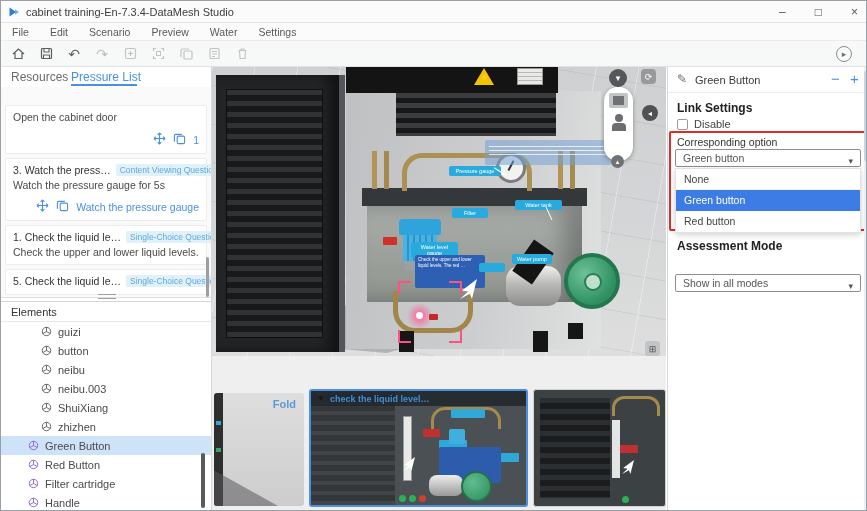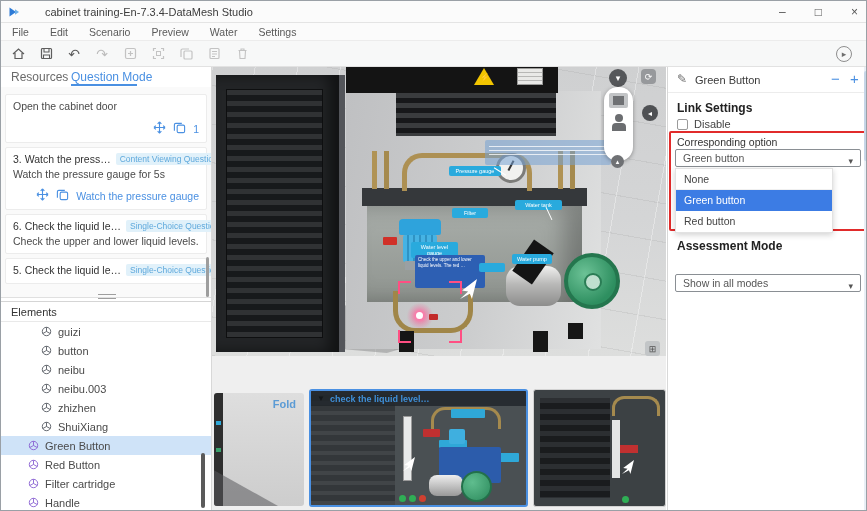--- a/index.html
+++ b/index.html
@@ -1,19 +1,19 @@
 <!DOCTYPE html>
 <html><head>
 <meta charset="utf-8">
 <style>
   * { margin:0; padding:0; box-sizing:border-box; }
   html,body { background:#e8e8e8; }
   body { font-family:"Liberation Sans", sans-serif; }
   .app { position:relative; width:867px; height:511px; background:#fff; border:1px solid #9aa0a6; overflow:hidden; }
-  .abs { position:absolute;gap:19px; }
+  .abs { position:absolute; }
 
   
   .titlebar { left:0; top:0; width:867px; height:22px; background:#fbfbfb; border-bottom:1px solid #e4e4e4; display:flex; align-items:center; }
   .title-text { font-size:11px; color:#3c3c3c; margin-left:6px; }
   .win-btns { position:absolute; right:10px; top:0; height:22px; display:flex; gap:29px; align-items:center; color:#555; font-size:12px; }
   .win-btns span { cursor:default; }
   .menubar { left:0; top:22px; width:867px; height:18px; background:#fbfbfb; border-bottom:1px solid #ececec; display:flex; align-items:center; gap:21px; padding-left:11px; }
   .menu-item { font-size:10.5px; color:#5a5a5a; }
   .toolbar { left:0; top:40px; width:867px; height:26px; background:#f7f8f8; border-bottom:1px solid #e2e2e2; display:flex; align-items:center; gap:12px; padding-left:9px; }
   .tb-icon { width:16px; height:16px; color:#5d5d5d; display:flex; align-items:center; justify-content:center; font-size:14px; }
@@ -153,21 +153,21 @@
   .rp-title { position:absolute; left:27px; top:7px; font-size:11px; color:#3a3a3a; }
   .rp-minus { position:absolute; left:163px; top:3px; font-size:15px; color:#4a90e2; }
   .rp-plus { position:absolute; left:182px; top:3px; font-size:15px; color:#4a90e2; }
   .rp-h2 { position:absolute; font-size:12px; font-weight:bold; color:#222; }
   .rp-checkbox { position:absolute; left:9px; top:52px; width:11px; height:11px; border:1px solid #9a9a9a; border-radius:2px; background:#fff; }
   .rp-check-label { position:absolute; left:26px; top:51px; font-size:11px; color:#444; }
   .red-annot { position:absolute; left:1px; top:64px; width:197px; height:100px; border:2.5px solid #e12b2b; border-radius:2px; }
   .rp-opt-label { position:absolute; left:9px; top:69px; font-size:10.5px; color:#333; }
   .rp-select { position:absolute; left:7px; width:186px; height:18px; border:1px solid #8a8f94; border-radius:2px; background:#fff; font-size:10.5px; color:#555; line-height:17px; padding-left:7px; }
   .rp-caret { position:absolute; right:7px; top:3px; font-size:9px; color:#555; }
-  .rp-dropdown { position:absolute; left:7px; top:101px; width:158px; background:#fff; border:1px solid #e2e2e2; box-shadow:0 2px 6px rgba(0,0,0,0.18); }
+  .rp-dropdown { position:absolute; left:7px; top:101px; width:186px; background:#fff; border:1px solid #e2e2e2; box-shadow:0 2px 6px rgba(0,0,0,0.18); }
   .rp-option { height:21px; line-height:21px; font-size:10.5px; color:#444; padding-left:8px; border-bottom:1px solid #f0f0f0; }
   .rp-option.sel { background:#3c7ce4; color:#fff; border-bottom:none; }
   .rp-scroll { position:absolute; right:0; top:0; width:4px; height:445px; background:#e9eff6; }
   .rp-scroll i { position:absolute; left:0; top:4px; width:4px; height:90px; background:#c6d6e8; display:block; border-radius:2px; }
 </style>
 </head>
 <body>
 
 <div class="app">
 
@@ -234,25 +234,25 @@
     <span class="tb-icon dim">
         <svg viewBox="0 0 15 15" width="15" height="15">
           <path d="M3.5 4.5 H11.5 M6 4.5 V3 H9 V4.5 M4.5 4.5 L5 12.5 H10 L10.5 4.5" fill="none" stroke="currentColor" stroke-width="1.1"></path>
         </svg>
       </span>
   </div>
   <div class="play-btn">▸</div>
 
   <div class="abs left-panel">
     <span class="tab resources">Resources</span>
-    <span class="tab qlist">Question Mode</span>
+    <span class="tab qlist">Pressure List</span>
     <div class="tab-underline"></div>
 
     <div class="question-area">
-      <div class="q-card" style="margin-top:7px">
+      <div class="q-card" style="margin-top:18px">
         <div class="q-body">Open the cabinet door</div>
         <div class="q-actions">
           <span><svg viewBox="0 0 14 14" width="13" height="13">
                 <path d="M7 1 V13 M1 7 H13 M7 1 L5 3 M7 1 L9 3 M7 13 L5 11 M7 13 L9 11 M1 7 L3 5 M1 7 L3 9 M13 7 L11 5 M13 7 L11 9" fill="none" stroke="currentColor" stroke-width="1.2"></path>
               </svg></span>
           <span><svg viewBox="0 0 14 14" width="13" height="13">
                 <rect x="4.5" y="4.5" width="8" height="8" rx="1.5" fill="none" stroke="currentColor" stroke-width="1.2"></rect>
                 <path d="M9.5 2.5 H3 A1.5 1.5 0 0 0 1.5 4 V10.5" fill="none" stroke="currentColor" stroke-width="1.2"></path>
               </svg></span>
           <span class="q-link">1</span>
@@ -270,21 +270,21 @@
               </svg></span>
           <span><svg viewBox="0 0 14 14" width="13" height="13">
                 <rect x="4.5" y="4.5" width="8" height="8" rx="1.5" fill="none" stroke="currentColor" stroke-width="1.2"></rect>
                 <path d="M9.5 2.5 H3 A1.5 1.5 0 0 0 1.5 4 V10.5" fill="none" stroke="currentColor" stroke-width="1.2"></path>
               </svg></span>
           <span class="q-link">Watch the pressure gauge</span>
         </div>
       </div>
       <div class="q-card">
         <div class="q-title-row">
-          <span class="q-title">6. Check the liquid le…</span>
+          <span class="q-title">1. Check the liquid le…</span>
           <span class="q-badge">Single-Choice Question</span>
         </div>
         <div class="q-body">Check the upper and lower liquid levels. The red …</div>
       </div>
       <div class="q-card">
         <div class="q-title-row">
           <span class="q-title">5. Check the liquid le…</span>
           <span class="q-badge">Single-Choice Question</span>
         </div>
 
@@ -333,30 +333,30 @@
           </span>
           <span>neibu.003</span>
         </div>
       <div class="tree-row child">
           <span class="t-icon">
             <svg viewBox="0 0 12 12" width="11" height="11">
               <circle cx="6" cy="6" r="4.6" fill="none" stroke="currentColor"></circle>
               <path d="M6 1.4 V6 L10.2 8.3 M6 6 L1.8 8.3" fill="none" stroke="currentColor"></path>
             </svg>
           </span>
+          <span>ShuiXiang</span>
+        </div>
+      <div class="tree-row child">
+          <span class="t-icon">
+            <svg viewBox="0 0 12 12" width="11" height="11">
+              <circle cx="6" cy="6" r="4.6" fill="none" stroke="currentColor"></circle>
+              <path d="M6 1.4 V6 L10.2 8.3 M6 6 L1.8 8.3" fill="none" stroke="currentColor"></path>
+            </svg>
+          </span>
           <span>zhizhen</span>
-        </div>
-      <div class="tree-row child">
-          <span class="t-icon">
-            <svg viewBox="0 0 12 12" width="11" height="11">
-              <circle cx="6" cy="6" r="4.6" fill="none" stroke="currentColor"></circle>
-              <path d="M6 1.4 V6 L10.2 8.3 M6 6 L1.8 8.3" fill="none" stroke="currentColor"></path>
-            </svg>
-          </span>
-          <span>ShuiXiang</span>
         </div>
       <div class="tree-row parent selected">
           <span class="t-icon">
             <svg viewBox="0 0 12 12" width="11" height="11">
               <circle cx="6" cy="6" r="4.6" fill="none" stroke="currentColor"></circle>
               <path d="M6 1.4 V6 L10.2 8.3 M6 6 L1.8 8.3" fill="none" stroke="currentColor"></path>
             </svg>
           </span>
           <span>Green Button</span>
         </div>

